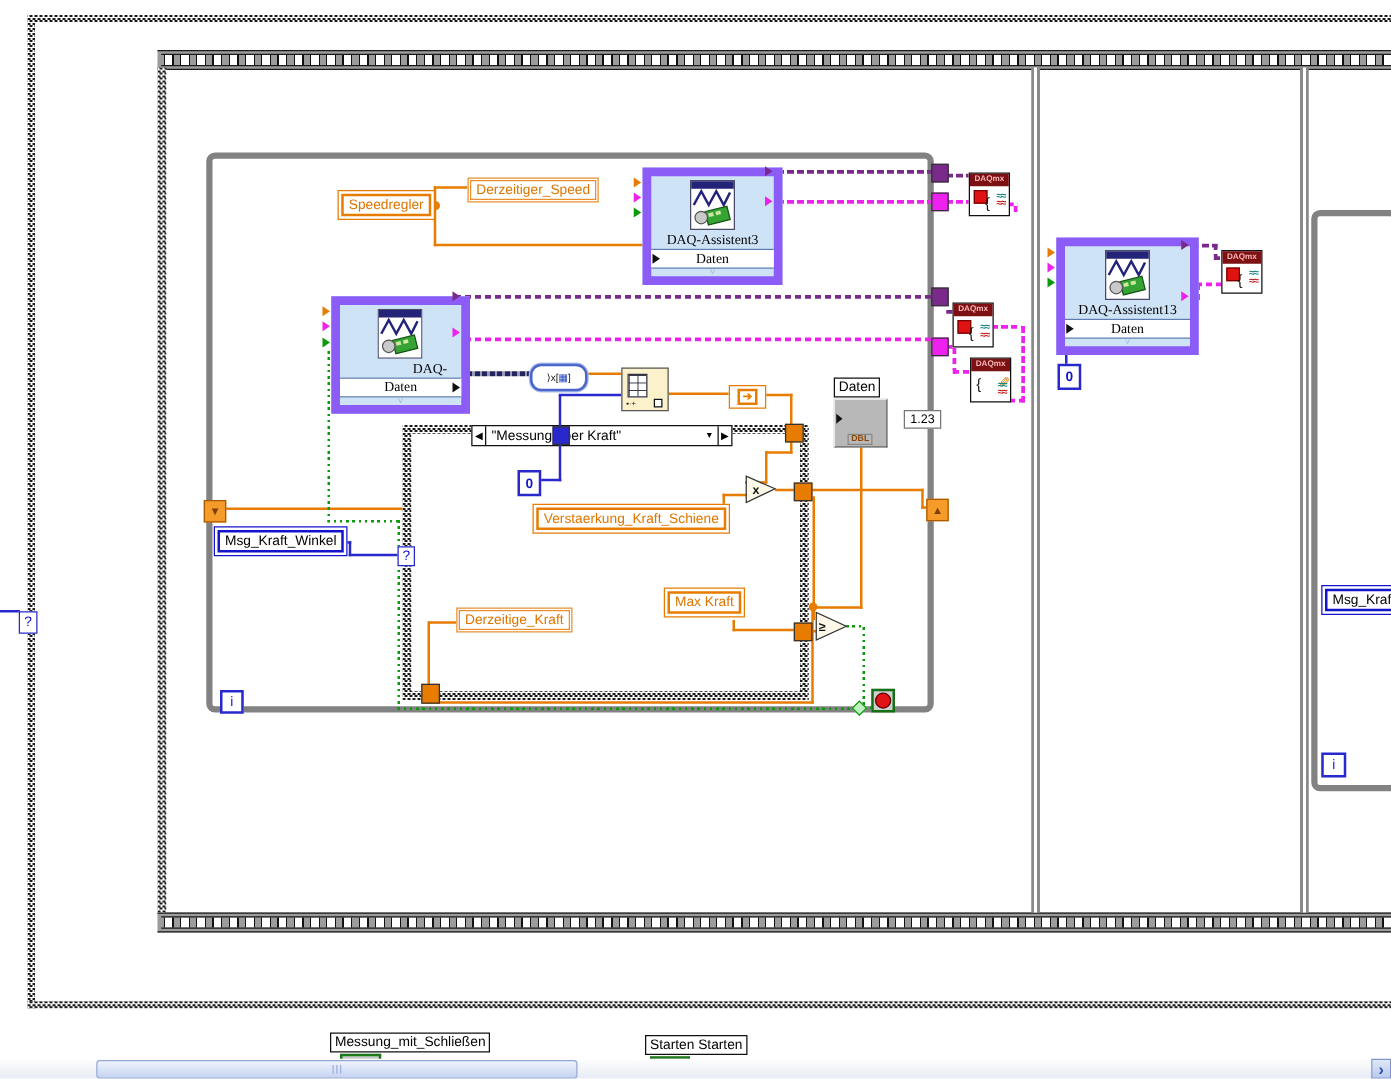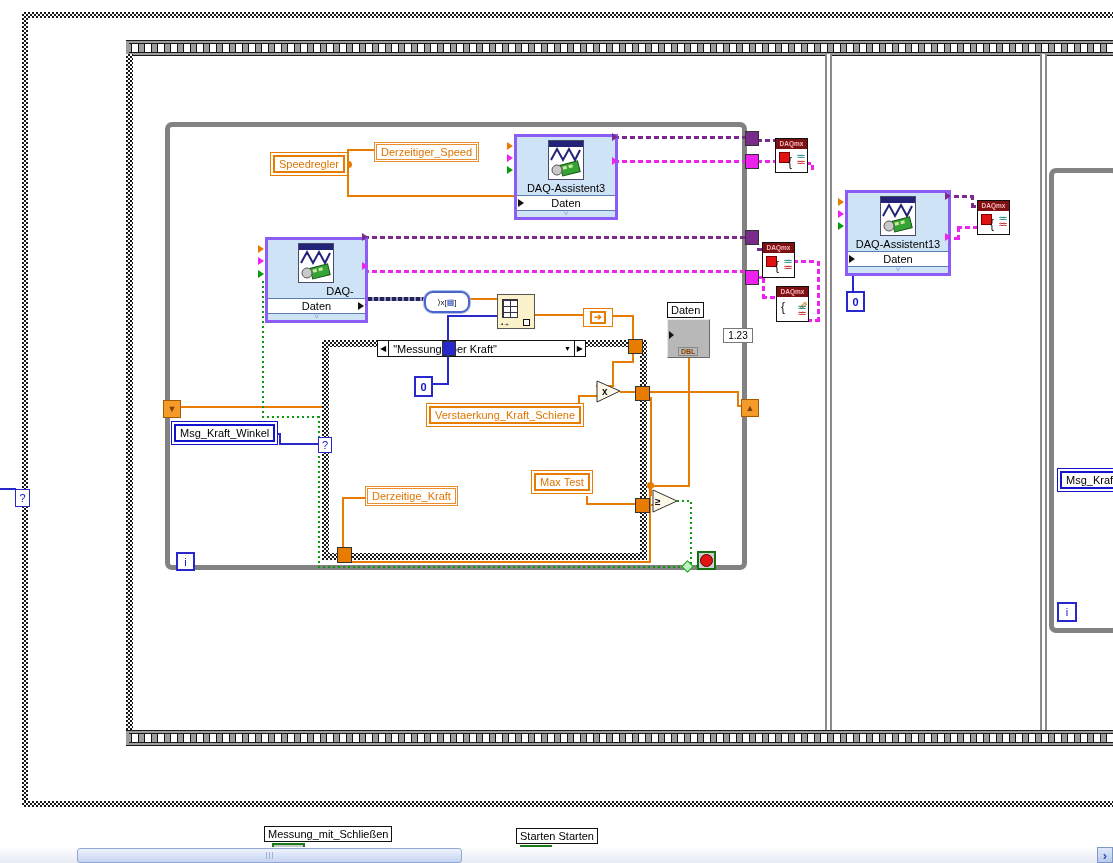--- a/index.html
+++ b/index.html
@@ -35,21 +35,21 @@
   .const{position:absolute;background:#fff;border:2px solid #2828cc;color:#1414c8;
          display:flex;align-items:center;justify-content:center;font-weight:bold;}
   .term{position:absolute;background:#fff;border:2px solid #2828cc;color:#1414c8;
         display:flex;align-items:center;justify-content:center;}
   .sel{position:absolute;background:#fff;border:1px solid #2828cc;color:#1414c8;
         display:flex;align-items:center;justify-content:center;}
   .tun{position:absolute;border:1px solid #333;}
   .sr{position:absolute;background:#f49b2a;border:1px solid #a85a00;color:#7d3f00;
       display:flex;align-items:center;justify-content:center;font-size:9px;line-height:1;}
   
-  .xvi{position:absolute;background:#cfe3f7;border:3px solid #8b5cf6;}
+  .xvi{position:absolute;background:#cfe3f7;border:7px solid #8b5cf6;font-family:Liberation Serif, serif;}
   .xvi-name{position:absolute;left:0;right:0;text-align:center;color:#000;}
   .xvi-io{position:absolute;left:0;right:0;background:#fff;border-top:1px solid #5b7db1;border-bottom:1px solid #5b7db1;
           text-align:center;}
   .xvi-chev{position:absolute;left:0;right:0;text-align:center;color:#7fa3d4;font-size:8px;line-height:6px;}
   .arrL{position:absolute;width:0;height:0;border-top:4px solid transparent;border-bottom:4px solid transparent;}
   
   .daqmx{position:absolute;width:31px;background:#fff;border:1px solid #111;}
   .daqmx-hdr{height:10px;background:#7c1013;color:#f8b8b8;font-size:6.5px;font-weight:bold;
              text-align:center;line-height:10px;letter-spacing:0;}
   .redsq{position:absolute;left:3px;top:13px;width:9px;height:9px;background:#e01212;border:1px solid #7a0000;}
@@ -191,21 +191,21 @@
   <div class="ind-o z6" style="left:374px;top:142px;">
       <div class="in">Derzeitiger_Speed</div>
     </div>
   <div class="ctl-b z6" style="left:171px;top:421px;">
       <div class="in">Msg_Kraft_Winkel</div>
     </div>
   <div class="ctl-o z6" style="left:426px;top:403px;">
       <div class="in">Verstaerkung_Kraft_Schiene</div>
     </div>
   <div class="ctl-o z6" style="left:531px;top:470px;">
-      <div class="in">Max Test</div>
+      <div class="in">Max Kraft</div>
     </div>
   <div class="ind-o z6" style="left:365px;top:486px;">
       <div class="in">Derzeitige_Kraft</div>
     </div>
   <div class="ctl-b z6" style="left:1057px;top:468px;">
       <div class="in">Msg_Kraft_</div>
     </div>
 
   <div class="const z6" style="left:414px;top:376px;width:15px;height:17px;">0</div>
   <div class="const z6" style="left:846px;top:291px;width:15px;height:17px;">0</div>

